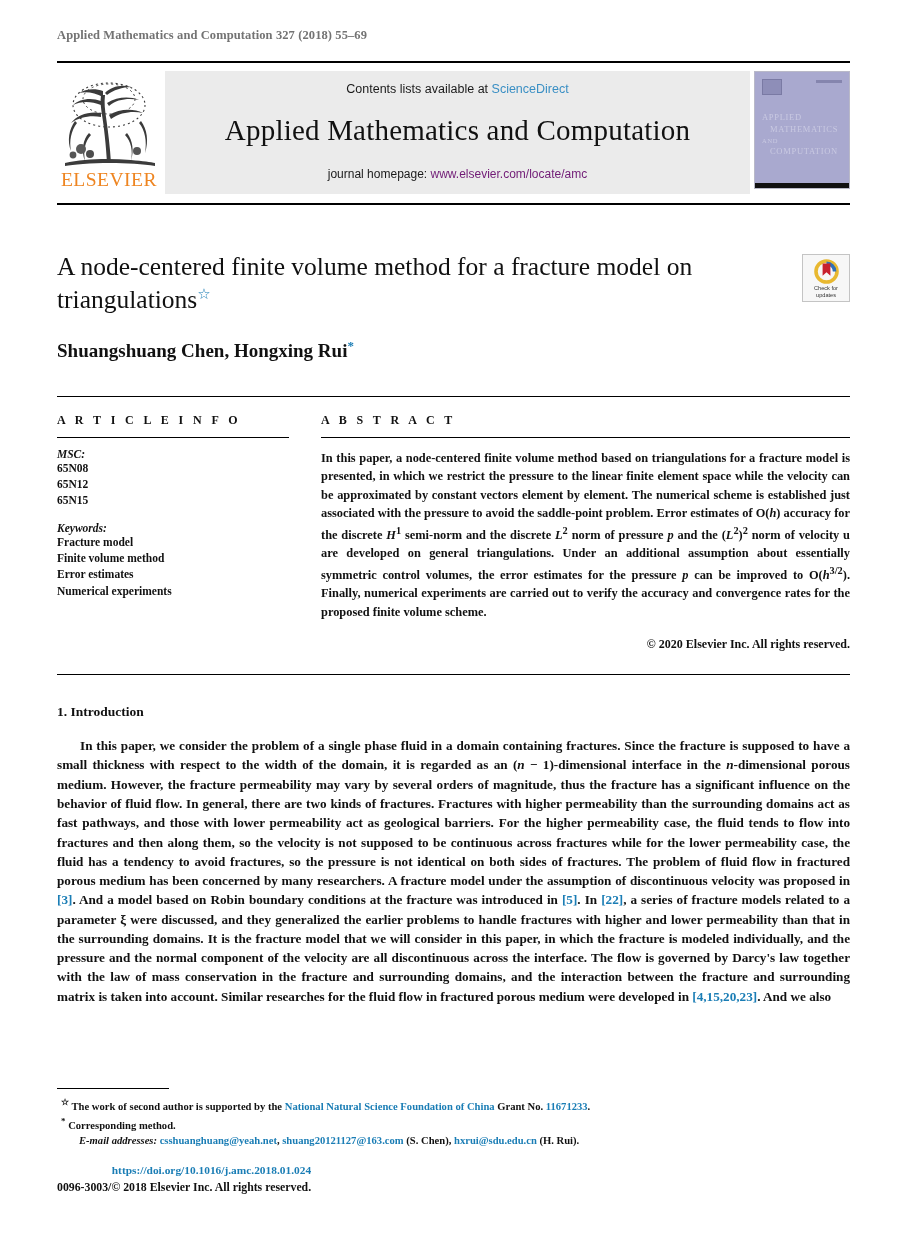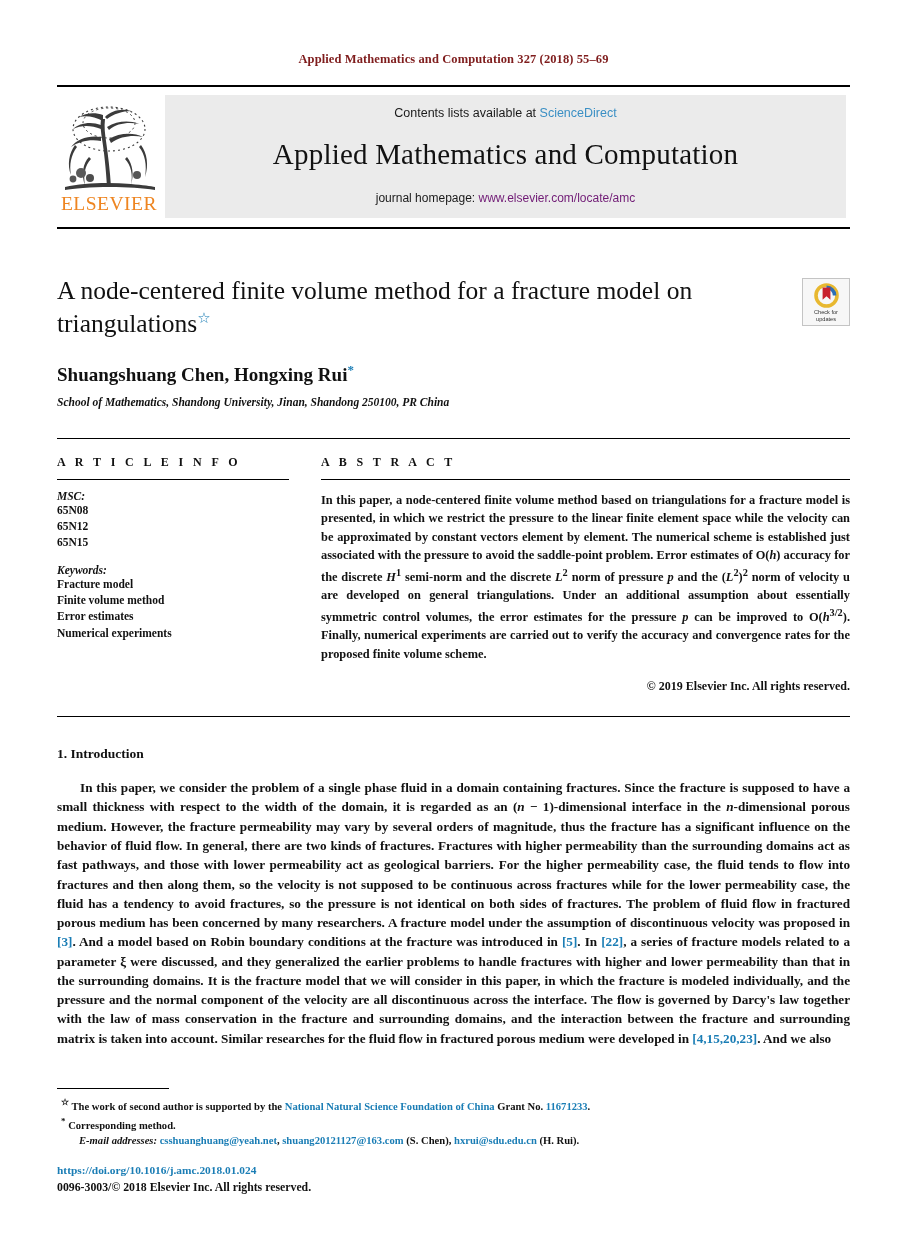--- a/index.html
+++ b/index.html
@@ -18,25 +18,24 @@
   .page {
     width: 907px;
     height: 1238px;
     position: relative;
     box-sizing: border-box;
     padding: 0 57px;
   }
 
   
   .running-head {
-    text-align: center;
-    color: #7f1d1d;
+    color: #737373;
     font-size: 12.5px;
     font-weight: bold;
-    padding-top: 52px;
+    padding-top: 28px;
     letter-spacing: .1px;
   }
 
   
   .masthead {
     margin-top: 18px;
     border-top: 2.2px solid #000;
     padding-top: 8px;
     display: flex;
     align-items: flex-start;
@@ -325,20 +324,21 @@
     position: absolute;
     left: 57px;
     bottom: 42px;
   }
   .doi {
     font-family: "Liberation Serif", serif;
     font-size: 11.4px;
     font-weight: bold;
     color: #1a7db5;
     line-height: 1.45;
+    text-align: right;
   }
   .issn-line {
     font-family: "Liberation Serif", serif;
     font-size: 11.8px;
     font-weight: bold;
     color: #111;
     line-height: 1.45;
   }
 </style>
 </head>
@@ -383,29 +383,39 @@
         <span>Contents lists available at</span>
         <span class="sd">ScienceDirect</span>
       </div>
       <div class="journal-name">Applied Mathematics and Computation</div>
       <div class="homepage-line">
         <span>journal homepage:</span>
         <span class="url">www.elsevier.com/locate/amc</span>
       </div>
     </div>
 
+    <div class="cover-thumb">
+      <div class="cover-mark"></div>
+      <div class="cover-issn"></div>
+      <div class="cover-title">
+        <div>APPLIED</div>
+        <div class="ind">MATHEMATICS</div>
+        <div class="small">AND</div>
+        <div class="ind">COMPUTATION</div>
+      </div>
+      <div class="cover-bottom"></div>
+    </div>
   </div>
 
   <div class="title-rule"></div>
 
   <div class="title-area">
     <div class="title-text">
       <h1 class="paper-title"><span>A node-centered finite volume method for a fracture model on triangulations</span><span class="title-star">☆</span></h1>
       <div class="authors"><span>Shuangshuang Chen, Hongxing Rui</span><span class="corr">*</span></div>
-      <div class="affiliation">School of Mathematics, Shandong University, Jinan, Shandong 250100, PR China</div>
     </div>
 
     <div class="crossmark">
       <div class="cm-badge">
         <svg viewBox="0 0 25 25" width="25" height="25" aria-hidden="true">
           <circle cx="12.5" cy="12.5" r="10.5" fill="none" stroke="#e8b830" stroke-width="3.6"></circle>
           <path d="M12.5 2.6 a9.9 9.9 0 0 1 9.9 9.9 l-3.6 0 a6.3 6.3 0 0 0 -6.3 -6.3 Z" fill="#2f6fb5"></path>
           <path d="M8.6 4.6 h7.8 v12.2 l-3.9 -3.6 l-3.9 3.6 Z" fill="#c8202e"></path>
         </svg>
       </div>
@@ -432,21 +442,21 @@
       <div class="meta-item">Fracture model</div>
       <div class="meta-item">Finite volume method</div>
       <div class="meta-item">Error estimates</div>
       <div class="meta-item">Numerical experiments</div>
     </div>
 
     <div class="col-abs">
       <div class="sec-head">A B S T R A C T</div>
       <div class="abs-rule"></div>
       <p class="abstract-body"><span>In this paper, a node-centered finite volume method based on triangulations for a fracture model is presented, in which we restrict the pressure to the linear finite element space while the velocity can be approximated by constant vectors element by element. The numerical scheme is established just associated with the pressure to avoid the saddle-point problem. Error estimates of O(</span><span class="ital">h</span><span>) accuracy for the discrete </span><span class="ital">H</span><sup>1</sup><span> semi-norm and the discrete </span><span class="ital">L</span><sup>2</sup><span> norm of pressure </span><span class="ital">p</span><span> and the (</span><span class="ital">L</span><sup>2</sup><span>)</span><sup>2</sup><span> norm of velocity </span><span>u</span><span> are developed on general triangulations. Under an additional assumption about essentially symmetric control volumes, the error estimates for the pressure </span><span class="ital">p</span><span> can be improved to O(</span><span class="ital">h</span><sup>3/2</sup><span>). Finally, numerical experiments are carried out to verify the accuracy and convergence rates for the proposed finite volume scheme.</span></p>
-      <div class="copyright">© 2019 Elsevier Inc. All rights reserved.</div>
+      <div class="copyright">© 2020 Elsevier Inc. All rights reserved.</div>
     </div>
   </div>
 
   <div class="after-abs-rule"></div>
 
   <h2 class="section-title">1. Introduction</h2>
 
   <p class="body-par"><span>In this paper, we consider the problem of a single phase fluid in a domain containing fractures. Since the fracture is supposed to have a small thickness with respect to the width of the domain, it is regarded as an (</span><span class="ital">n</span><span> − 1)-dimensional interface in the </span><span class="ital">n</span><span>-dimensional porous medium. However, the fracture permeability may vary by several orders of magnitude, thus the fracture has a significant influence on the behavior of fluid flow. In general, there are two kinds of fractures. Fractures with higher permeability than the surrounding domains act as fast pathways, and those with lower permeability act as geological barriers. For the higher permeability case, the fluid tends to flow into fractures and then along them, so the velocity is not supposed to be continuous across fractures while for the lower permeability case, the fluid has a tendency to avoid fractures, so the pressure is not identical on both sides of fractures. The problem of fluid flow in fractured porous medium has been concerned by many researchers. A fracture model under the assumption of discontinuous velocity was proposed in </span><span class="ref">[3]</span><span>. And a model based on Robin boundary conditions at the fracture was introduced in </span><span class="ref">[5]</span><span>. In </span><span class="ref">[22]</span><span>, a series of fracture models related to a parameter ξ were discussed, and they generalized the earlier problems to handle fractures with higher and lower permeability than that in the surrounding domains. It is the fracture model that we will consider in this paper, in which the fracture is modeled individually, and the pressure and the normal component of the velocity are all discontinuous across the interface. The flow is governed by Darcy's law together with the law of mass conservation in the fracture and surrounding domains, and the interaction between the fracture and surrounding matrix is taken into account. Similar researches for the fluid flow in fractured porous medium were developed in </span><span class="ref">[4,15,20,23]</span><span>. And we also</span></p>
 
   <div class="footnotes">

